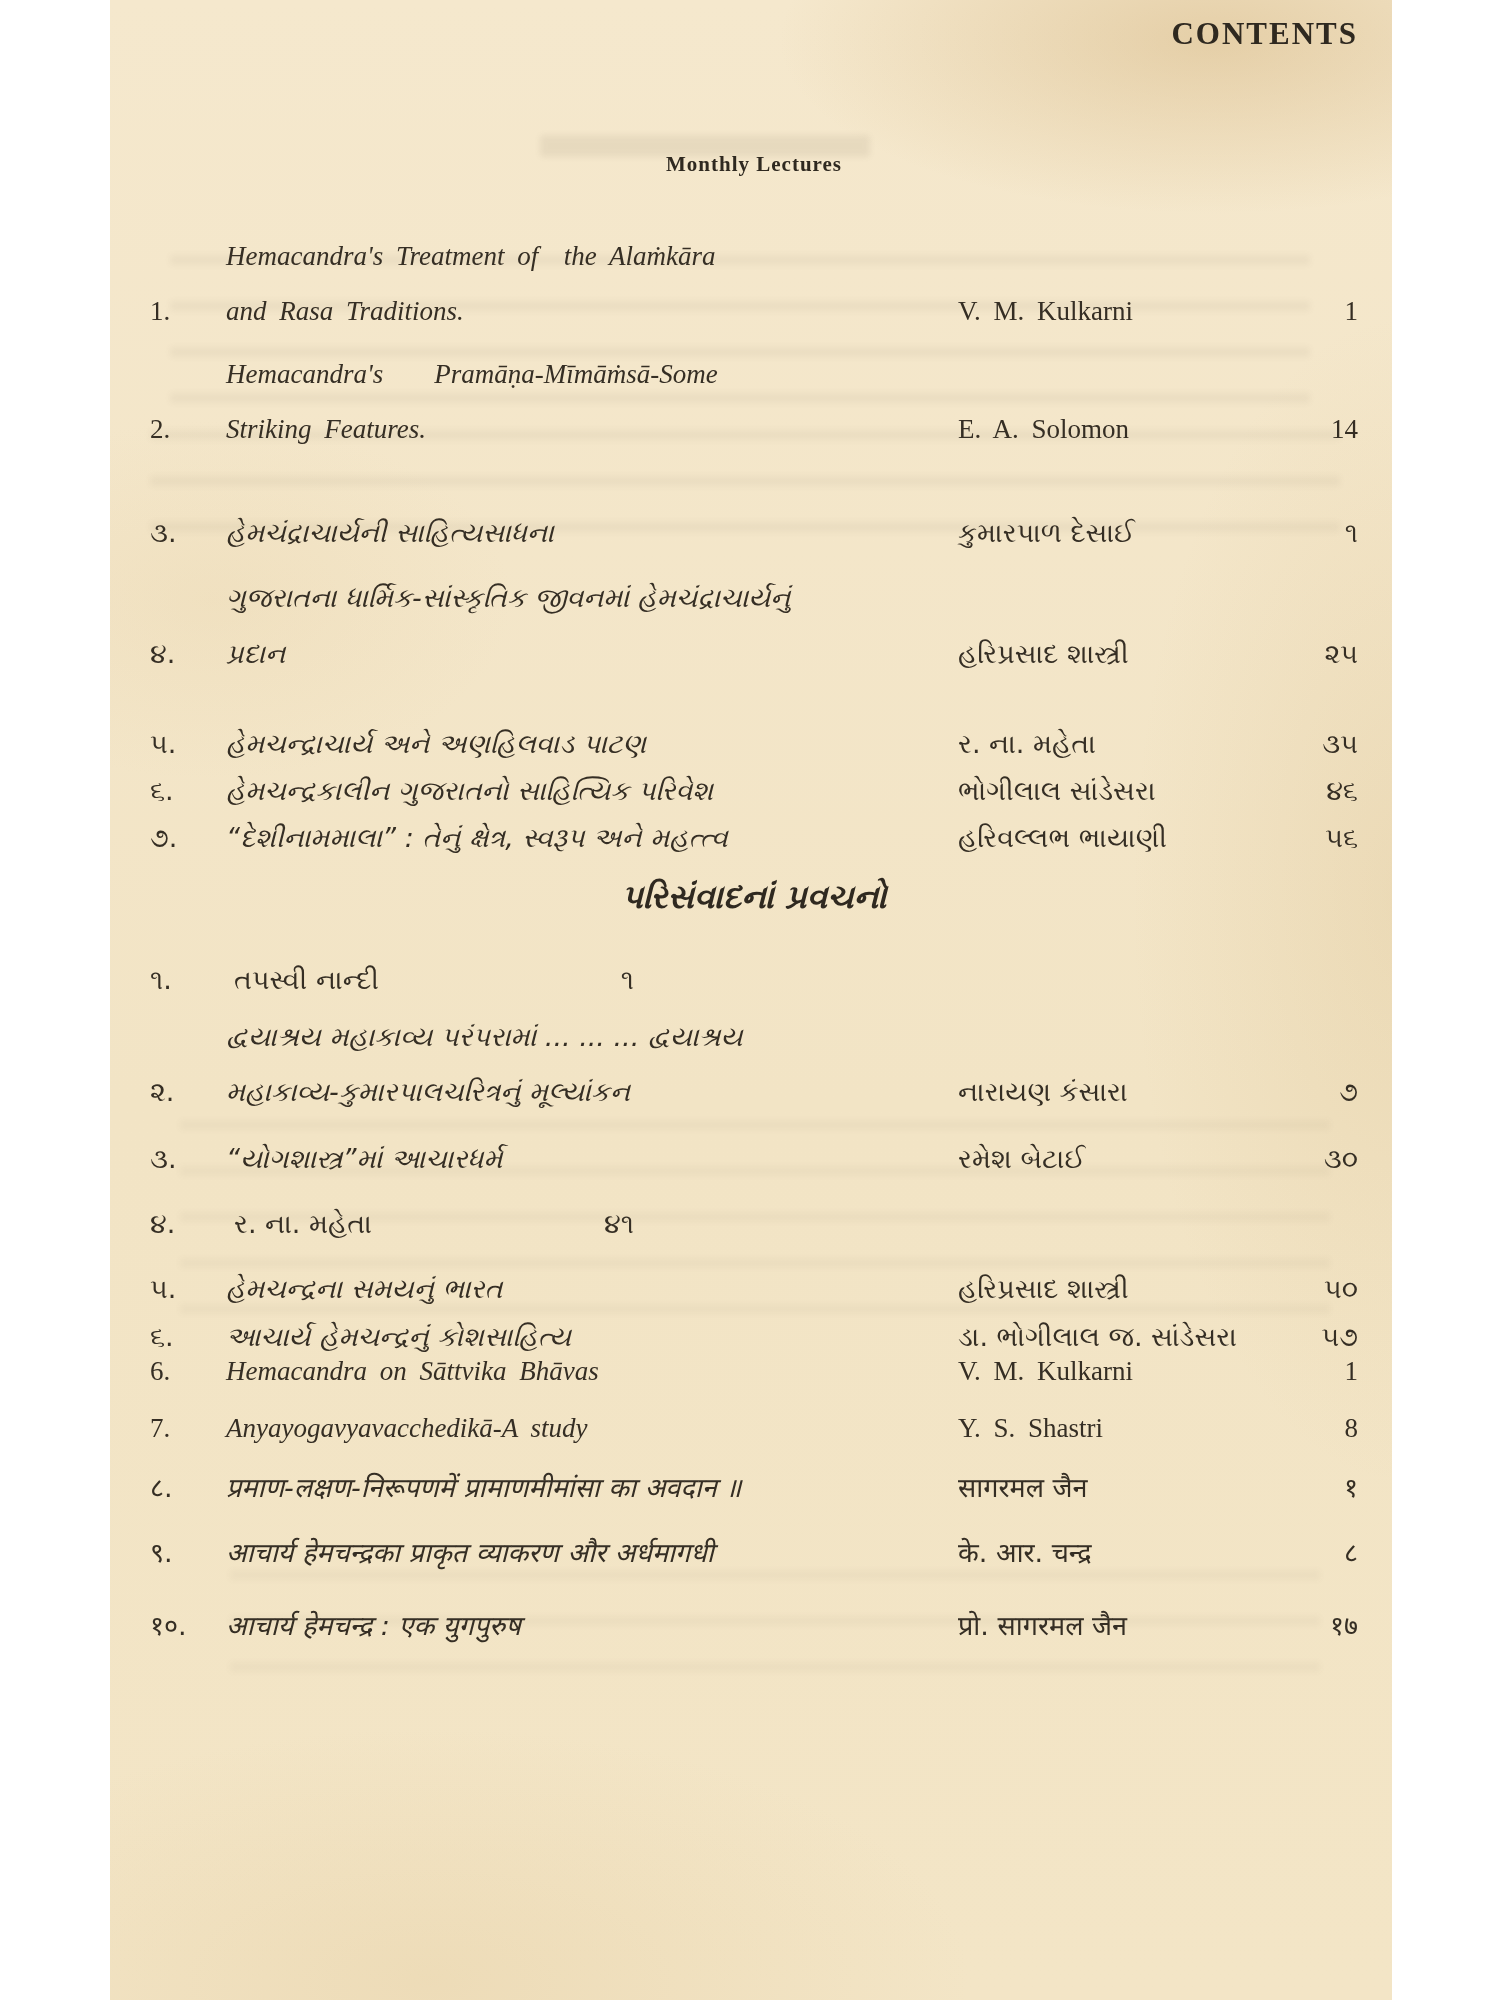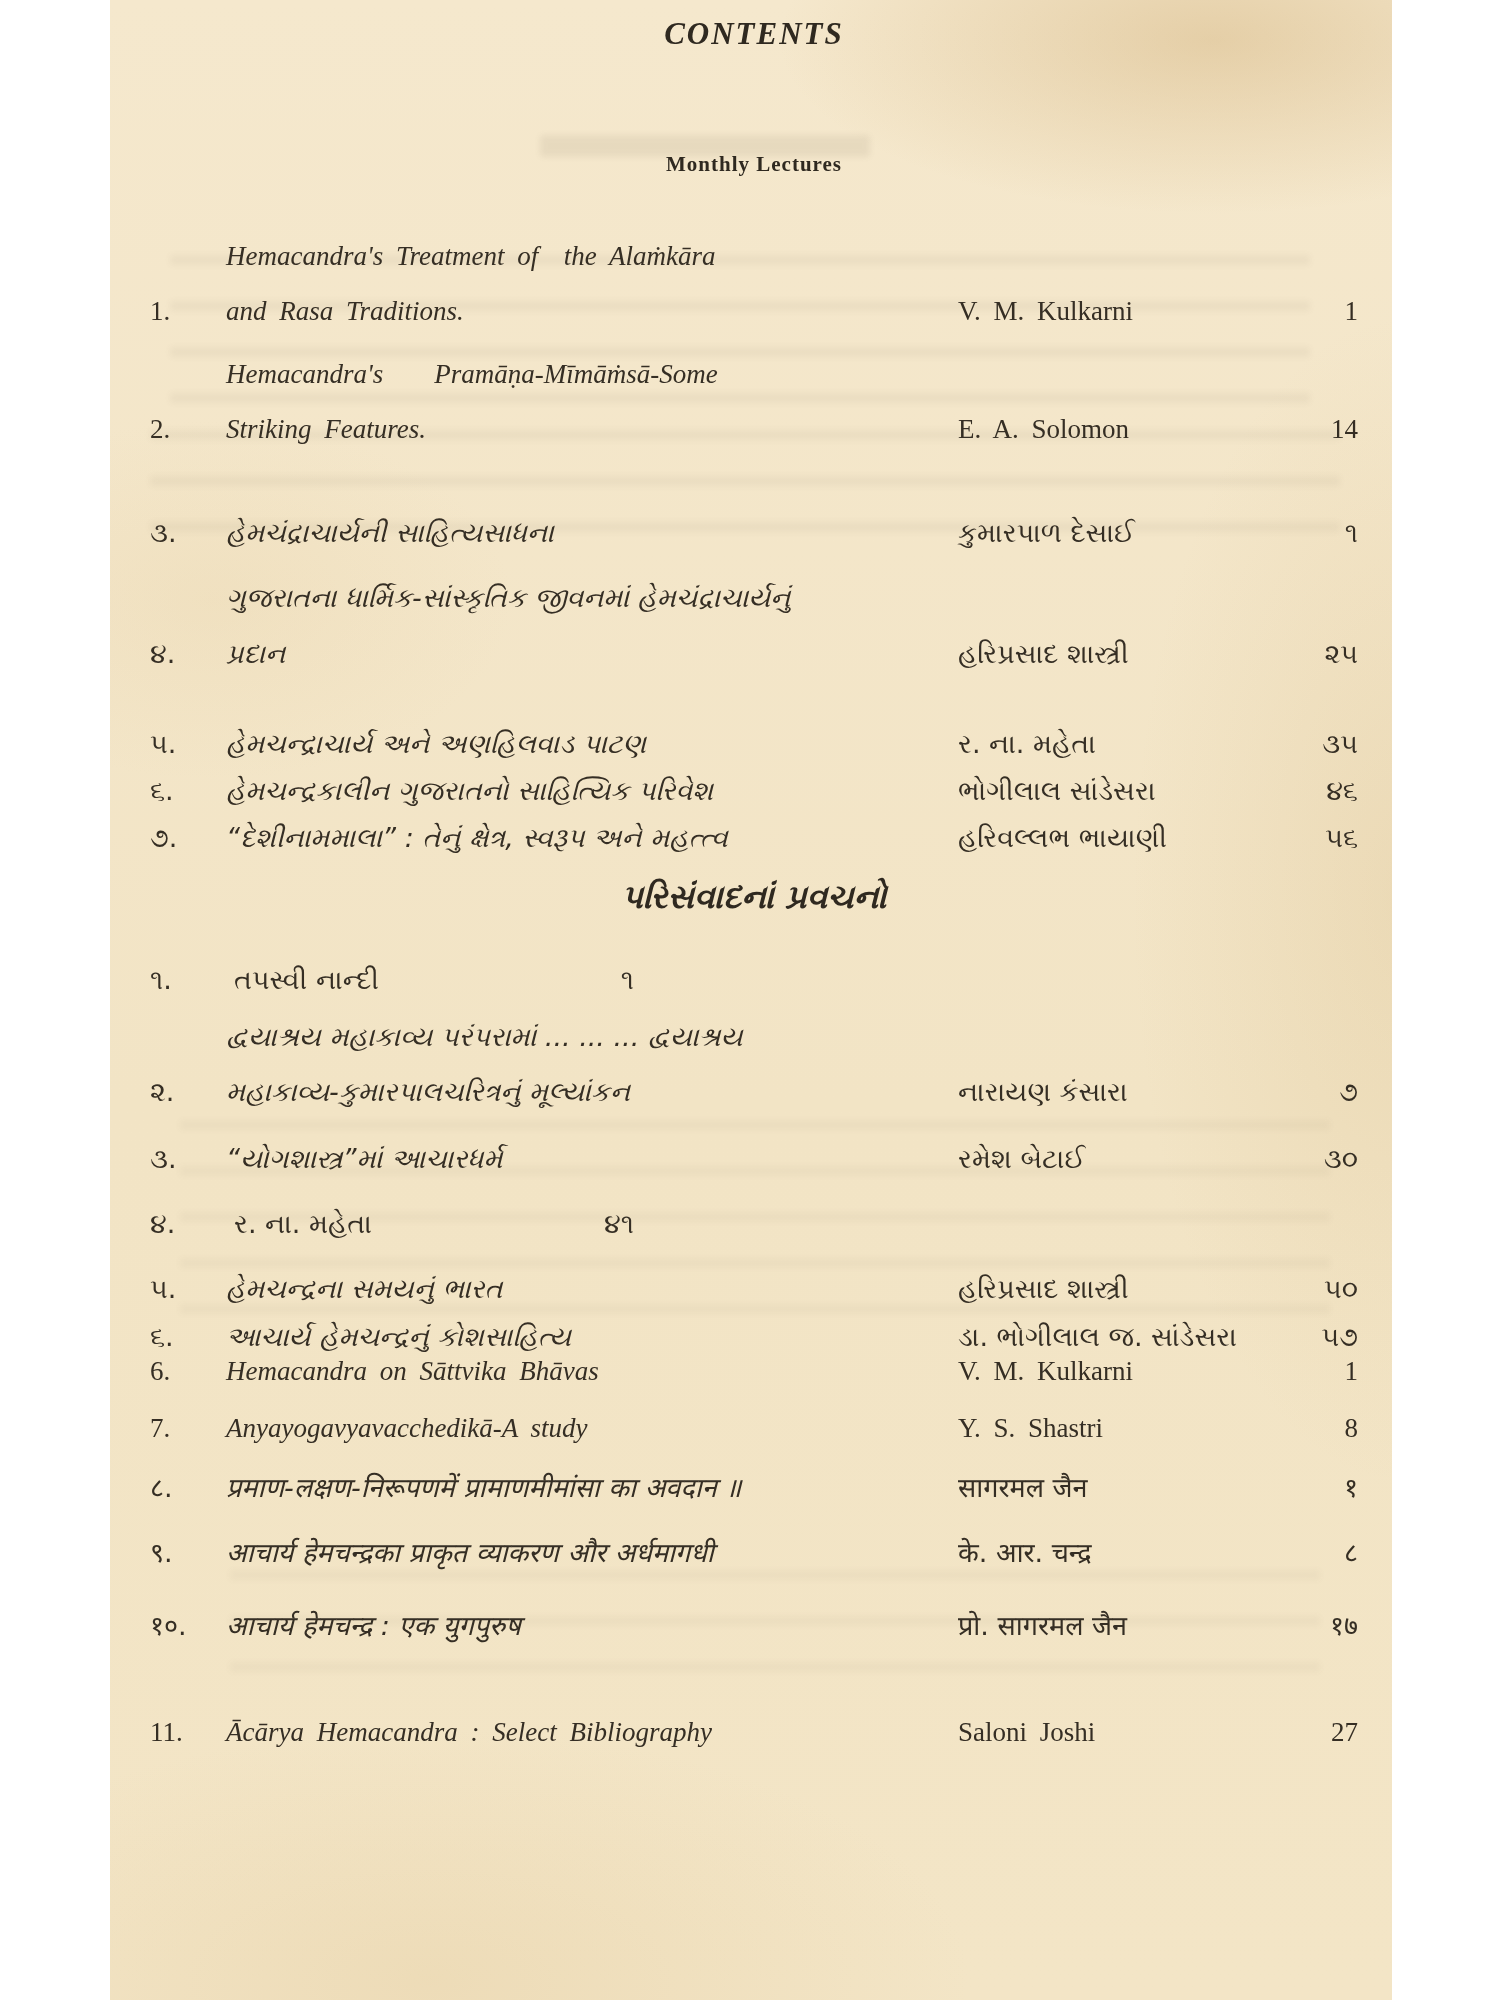--- a/index.html
+++ b/index.html
@@ -19,23 +19,22 @@
       radial-gradient(ellipse 500px 300px at 8% 30%, rgba(230,208,165,0.25), transparent 60%),
       linear-gradient(180deg,#f5e8cd 0%, #f2e4c5 55%, #f3e5c6 100%);
     color:#352e24;
   }
   .content{
     position:relative;
     padding:16px 34px 0 40px;
     z-index:2;
   }
   .doc-title{
-    text-align:center;font-weight:bold;font-size:31px;letter-spacing:2px;
+    text-align:right;font-weight:bold;font-size:31px;letter-spacing:2px;
     color:#2f2920;
-    font-style:italic;
   }
   .sec-head-en{
     text-align:center;font-weight:bold;font-size:21px;letter-spacing:1px;
     color:#2f2920;
   }
   .sec-head-gu{
     text-align:center;font-weight:bold;font-size:33px;
     font-family:"DejaVu Sans", sans-serif;
     color:#2f2920;
     font-style:italic;
@@ -206,21 +205,15 @@
     </div>
 
 
     <div class="r gu g38">
       <span class="n">१०.</span>
       <span class="t"><span class="l1">आचार्य हेमचन्द्र : एक युगपुरुष</span></span>
       <span class="a">प्रो. सागरमल जैन</span>
       <span class="p">१७</span>
     </div>
 
-    <div class="r en g72">
-      <span class="n">11.</span>
-      <span class="t"><span class="l1">Ācārya Hemacandra : Select Bibliography</span></span>
-      <span class="a">Saloni Joshi</span>
-      <span class="p">27</span>
-    </div>
 
   </div>
 </div>
 
 </body></html>

